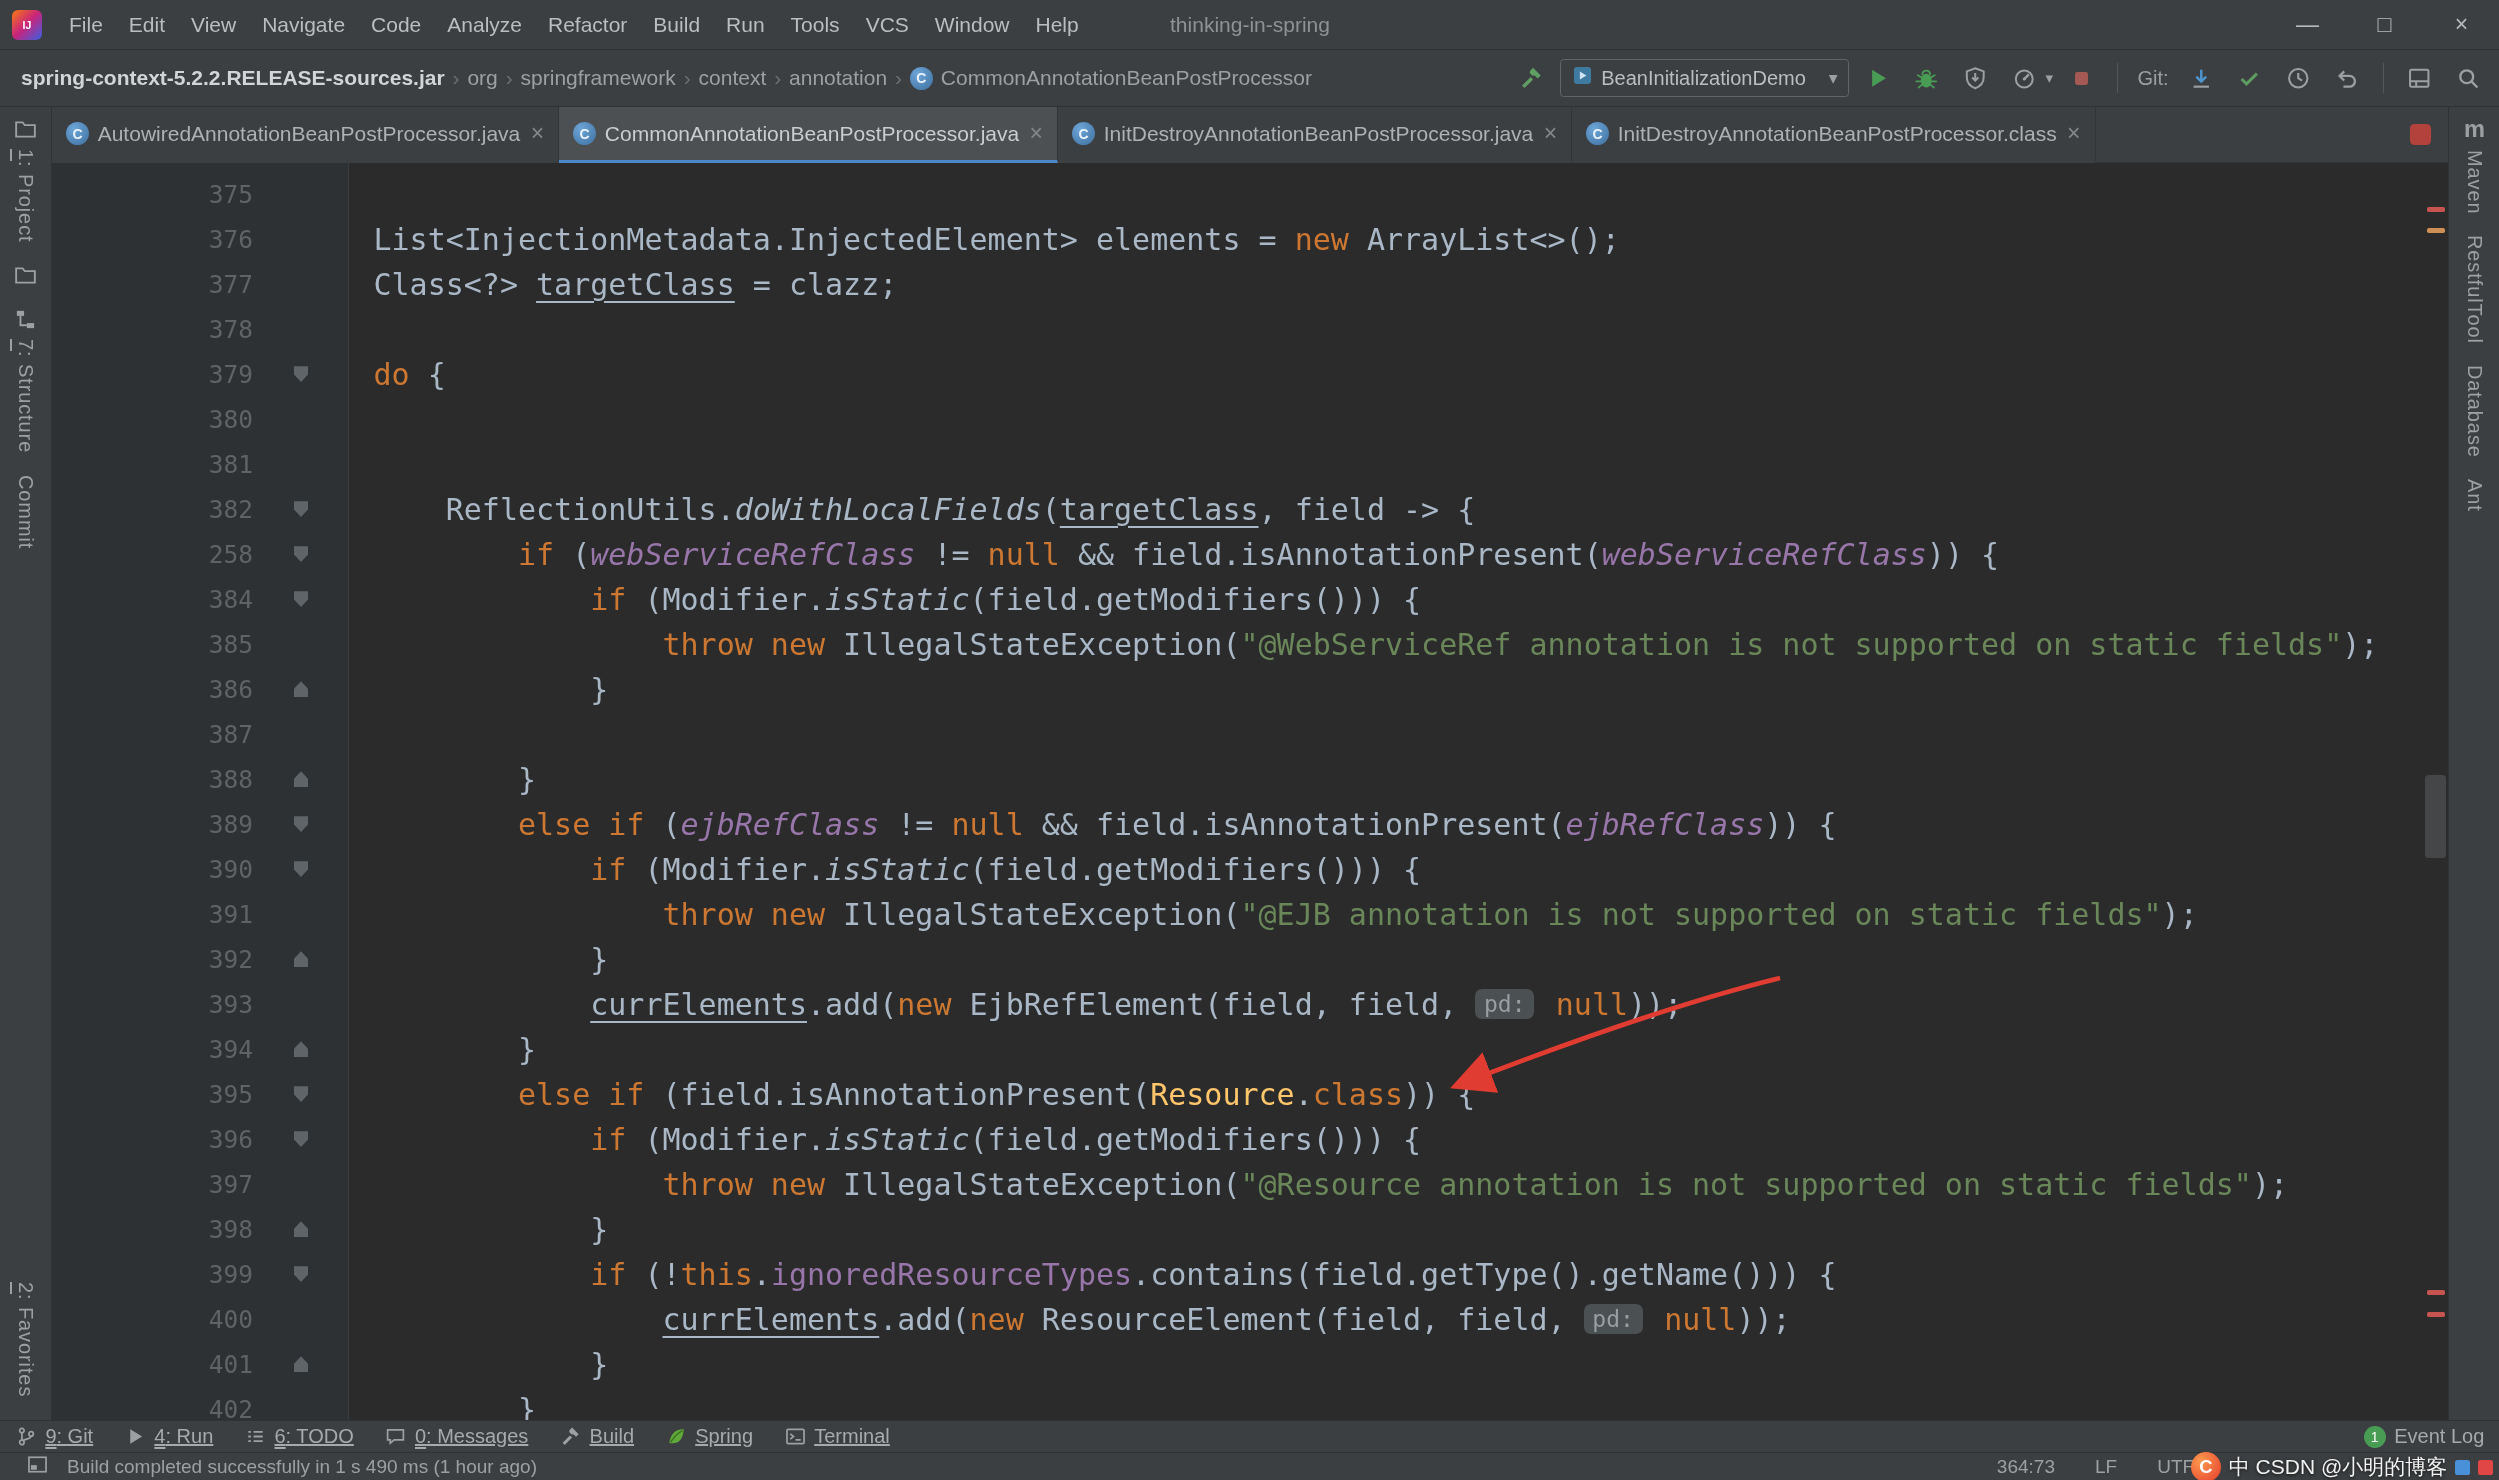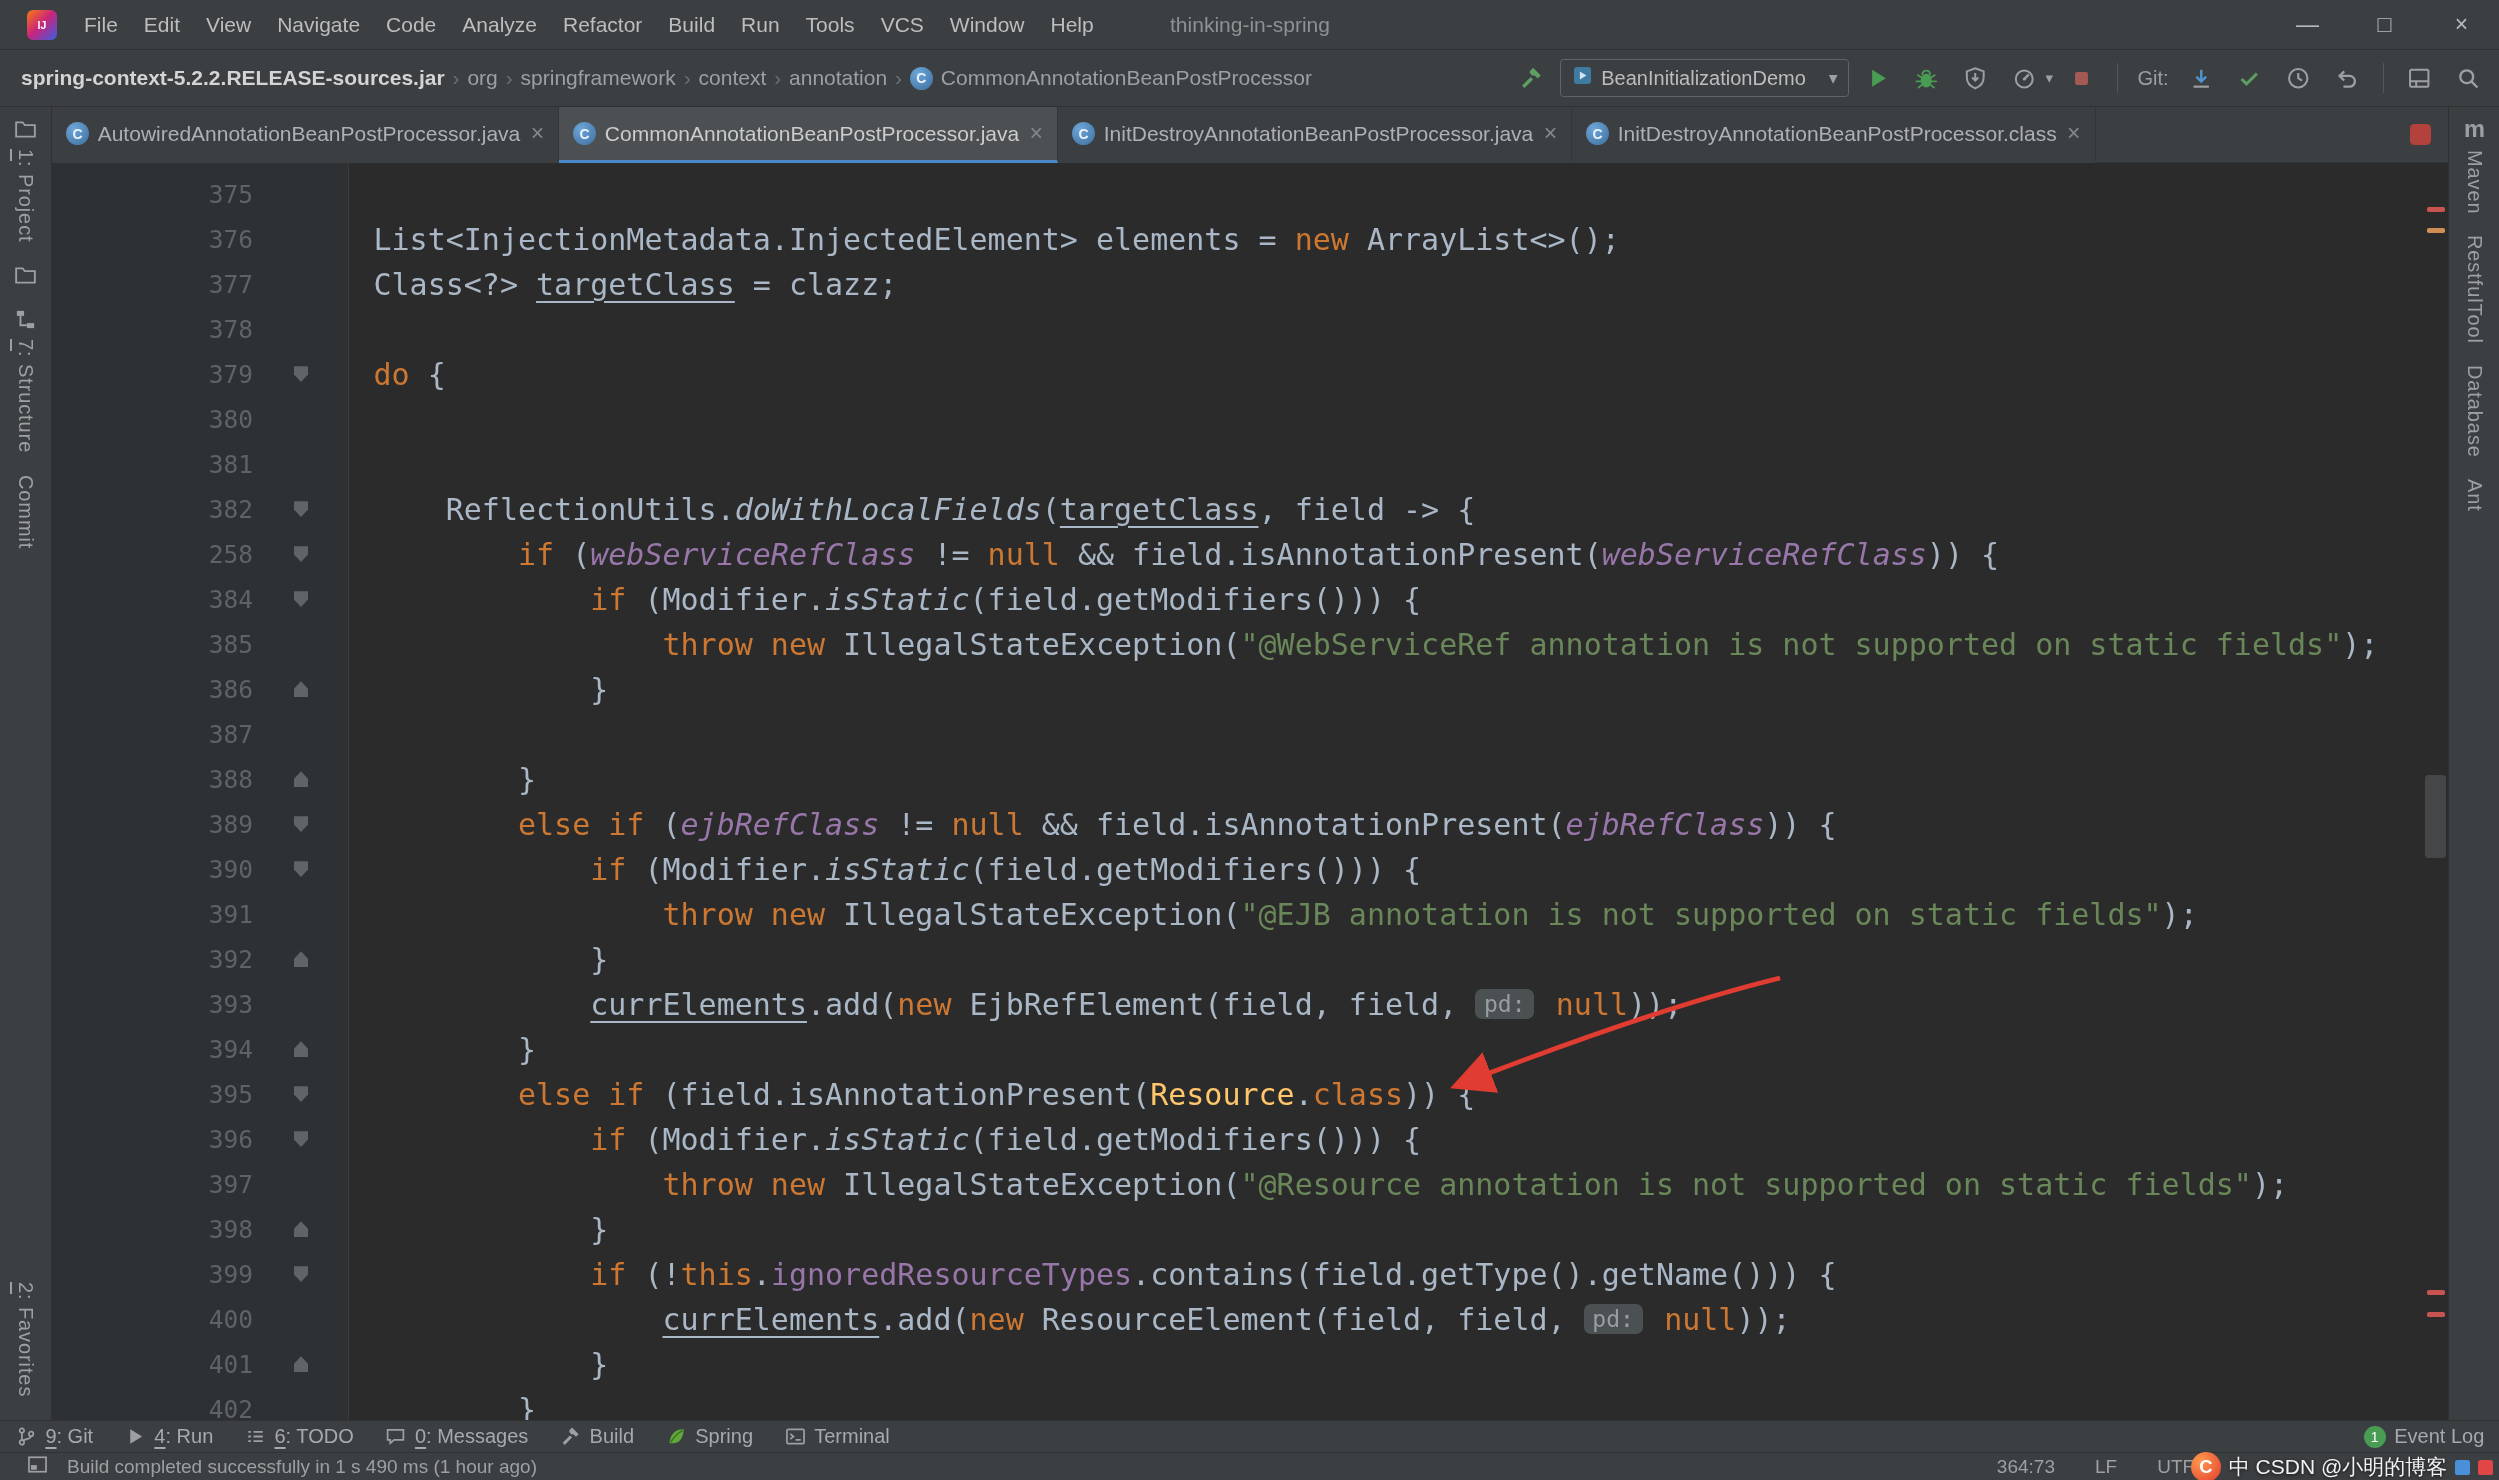--- a/index.html
+++ b/index.html
@@ -1,21 +1,21 @@
 <!DOCTYPE html>
 <html style="font-size:14px"><head>
 <meta charset="utf-8">
 <style>
   *{box-sizing:border-box;margin:0;padding:0;}
   html,body{width:2500px;height:1481px;overflow:hidden;background:#2b2b2b;}
   body{font-family:"Liberation Sans",sans-serif;color:#bbbdbf;-webkit-font-smoothing:antialiased;}
   .window{position:relative;width:2500px;height:1481px;background:#3c3f41;display:flex;flex-direction:column;}
 
   
-  .titlebar{height:49px;flex:0 0 auto;display:flex;align-items:center;padding-left:27px;background:#3c3f41;position:relative;}
+  .titlebar{height:49px;flex:0 0 auto;display:flex;align-items:center;padding-left:12px;background:#3c3f41;position:relative;}
   .logo{width:30px;height:30px;border-radius:6.1px;background:linear-gradient(135deg,#f97a12,#c9247b 48%,#3a5fe5);display:flex;align-items:center;justify-content:center;color:#fff;font-size:10.5px;font-weight:bold;margin-right:14px;}
   .menus{display:flex;}
   .menu-item{font-size:21px;color:#bbbdbf;padding:5.2px 13px;}
   .win-title{position:absolute;left:50%;top:50%;transform:translate(-50%,-50%);font-size:21px;color:#8f9294;}
   .win-controls{margin-left:auto;display:flex;}
   .win-btn{width:77px;height:49px;display:flex;align-items:center;justify-content:center;font-size:23px;color:#b7babd;}
 
   
   .toolbar{height:58px;flex:0 0 auto;display:flex;align-items:center;padding:0 12.2px 0 21px;border-top:0.9px solid #2f3133;border-bottom:0.9px solid #2f3133;}
   .crumbs{display:flex;align-items:center;gap:7.9px;font-size:21px;color:#9da0a3;white-space:nowrap;}
@@ -475,21 +475,21 @@
         <div class="sbtn">
           <span class="vlabel">Database</span>
         </div>
         <div class="sbtn">
           <span class="vlabel">Ant</span>
         </div>
       </div>
   </div>
 
   <div class="bottombar">
-    <span style="display:flex;align-items:center;gap:31.5px;">
+    <span style="display:flex;align-items:center;gap:31.5px;text-decoration:underline;">
         <span class="bitem">
           <span class="bicon">
             <svg width="21" height="21" viewBox="0 0 16 16">
               <circle cx="4.5" cy="3.5" r="1.7" fill="none" stroke="#9da0a3" stroke-width="1.3"></circle>
               <circle cx="4.5" cy="12.5" r="1.7" fill="none" stroke="#9da0a3" stroke-width="1.3"></circle>
               <circle cx="11.5" cy="6" r="1.7" fill="none" stroke="#9da0a3" stroke-width="1.3"></circle>
               <path d="M4.5 5.2v5.6M11.5 7.7c0 2.3-4 2-6.2 3.4" fill="none" stroke="#9da0a3" stroke-width="1.3"></path>
             </svg>
           </span>
           <span class="blabel"><u>9</u>: Git</span>

